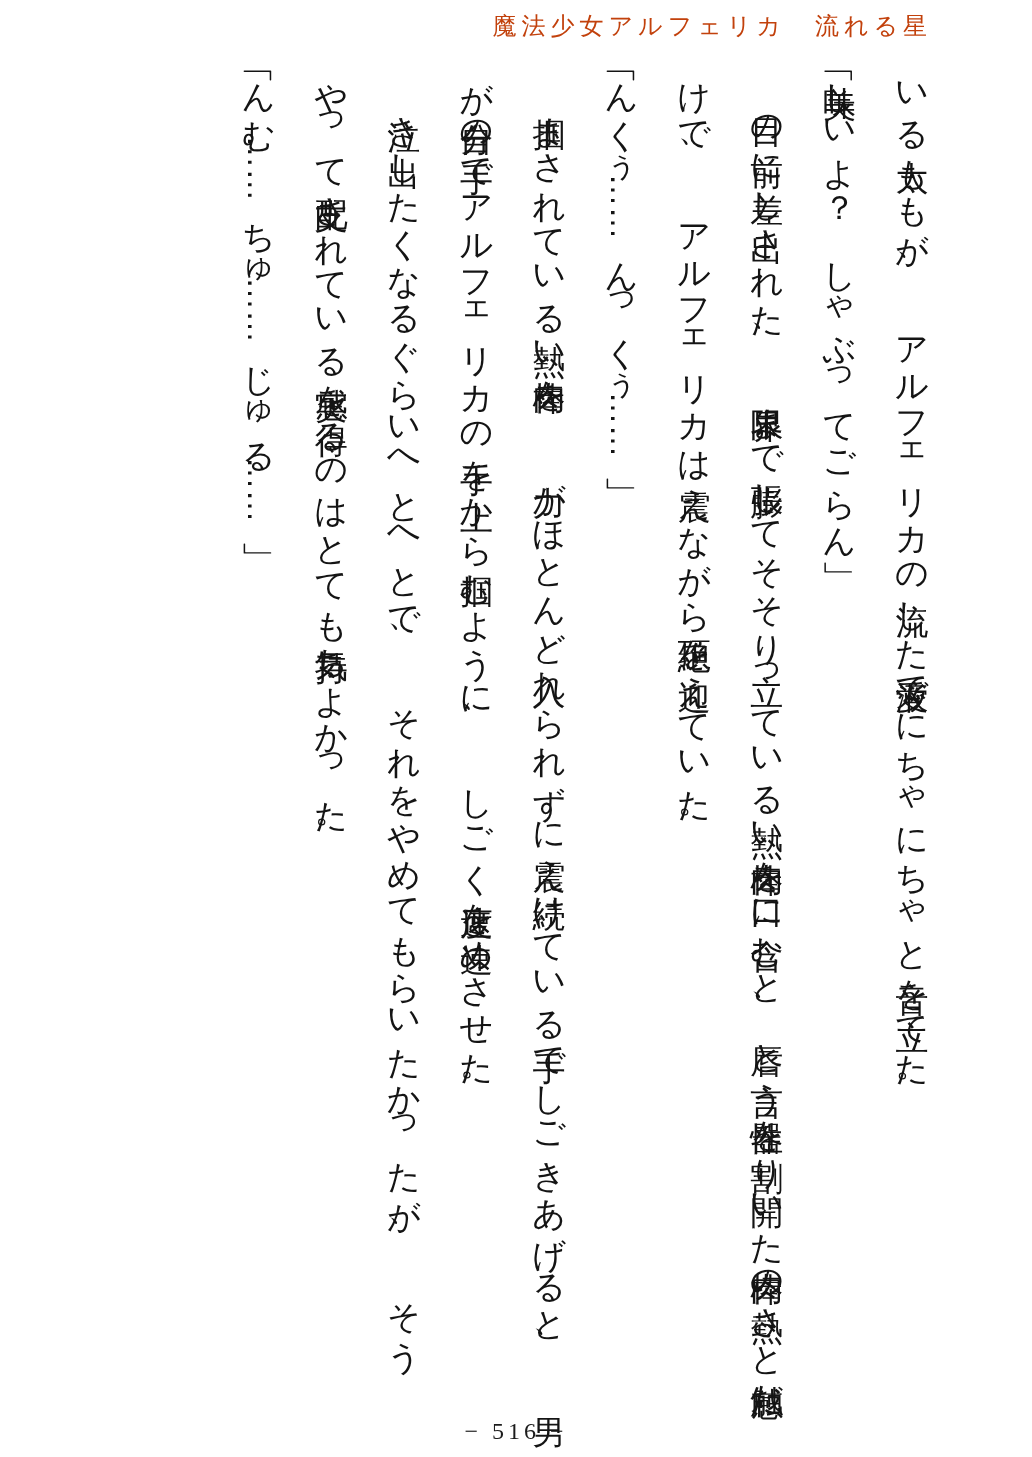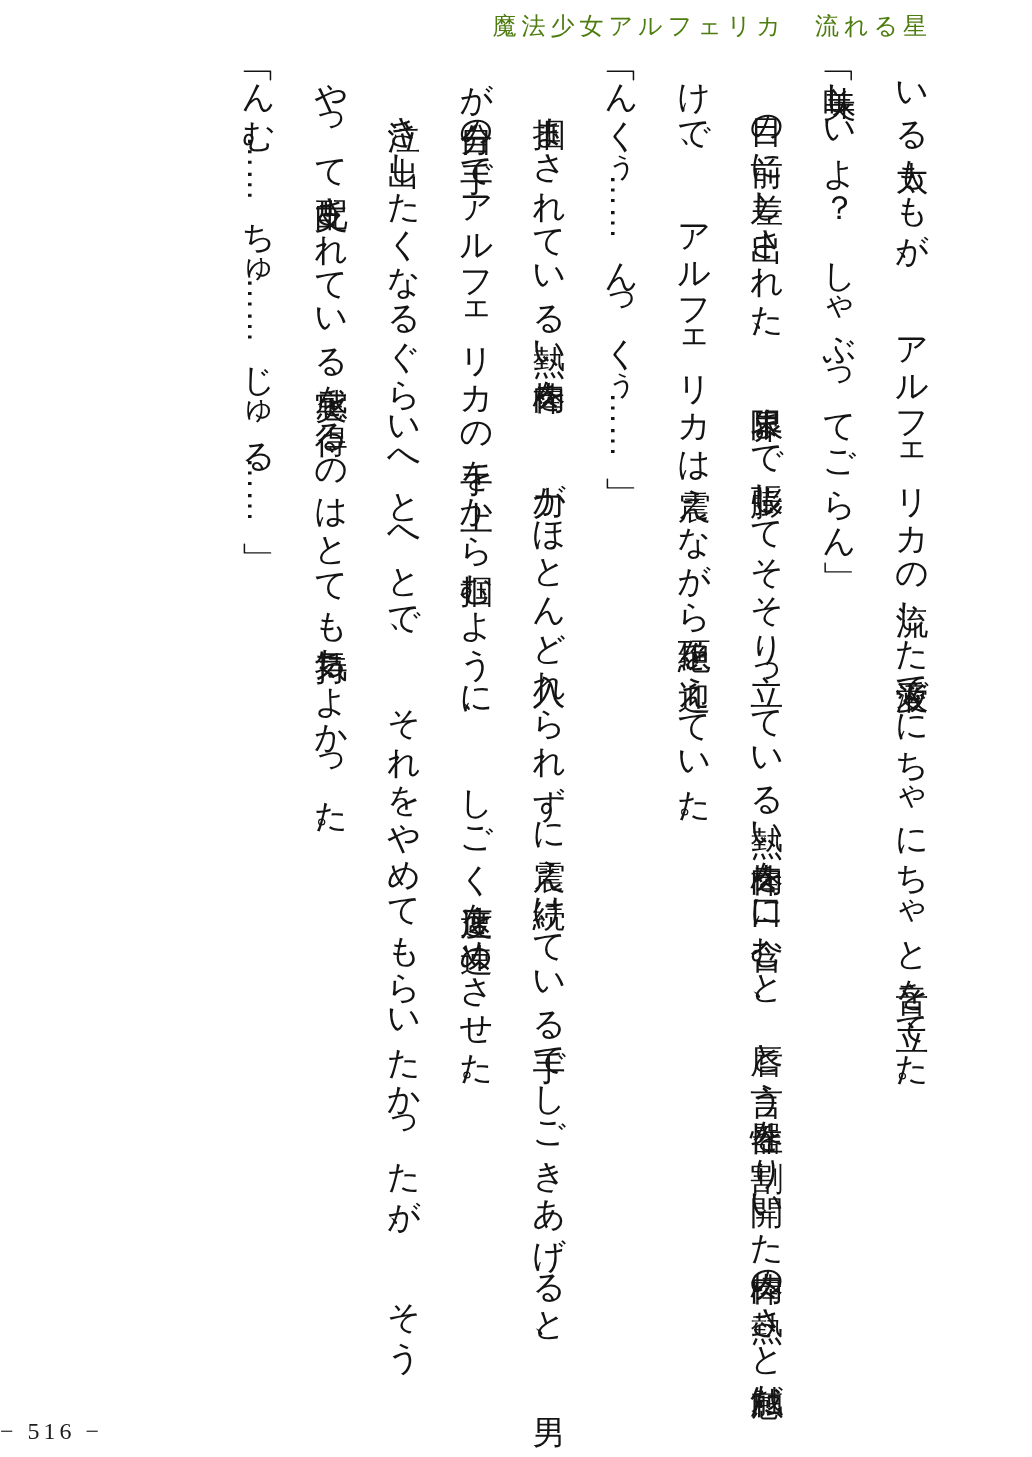--- a/index.html
+++ b/index.html
@@ -13,21 +13,21 @@
   }
 
   
   .page-header {
     position: absolute;
     top: 10px;
     right: 100px;
     font-family: "Liberation Serif", "DejaVu Serif", serif;
     font-size: 24px;
     letter-spacing: 5px;
-    color: #4d7c0f;
+    color: #c2410c;
     white-space: nowrap;
   }
 
   
   .page-body {
     position: absolute;
     top: 60px;
     right: 84px;
     height: 1340px;
     writing-mode: vertical-rl;
@@ -46,21 +46,21 @@
     margin: 0;
     padding: 0;
   }
 
   
   .page-footer {
     position: absolute;
     bottom: 12px;
     left: 0;
     width: 100%;
-    text-align: left;
+    text-align: center;
     font-family: "Liberation Serif", "DejaVu Serif", serif;
     font-size: 24px;
     letter-spacing: 4px;
     color: #1c1c1c;
   }
 </style>
 </head>
 <body>
 
 <header class="page-header">魔法少女アルフェリカ　流れる星</header>

